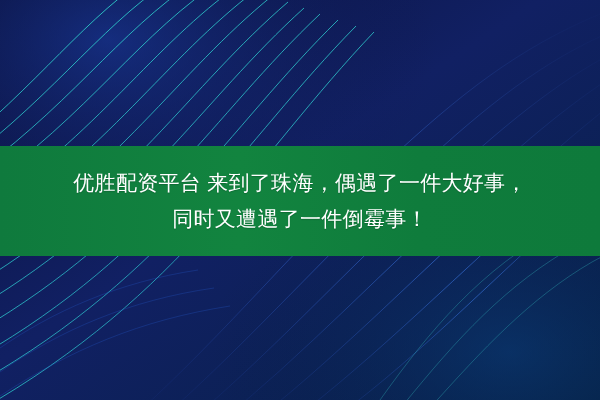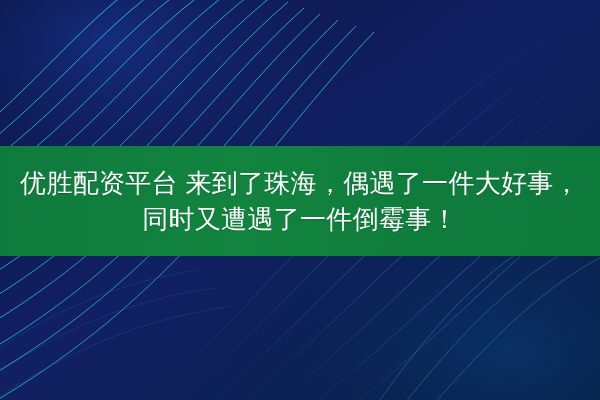--- a/index.html
+++ b/index.html
@@ -35,21 +35,21 @@
     height: 110px;
     background: linear-gradient(90deg, #0f7a3d 0%, #12843f 40%, #0f7c3c 70%, #0e7a3b 100%);
     display: flex;
     align-items: center;
     justify-content: center;
     box-sizing: border-box;
     padding: 0 18px;
   }
   #title-text {
     color: #ffffff;
-    font-size: 26px;
+    font-size: 21px;
     line-height: 36px;
     text-align: center;
     letter-spacing: 0.3px;
     font-weight: 400;
     white-space: pre-line;
     text-shadow: 0 1px 1px rgba(0,0,0,0.18);
   }
 </style>
 </head>
 <body>

